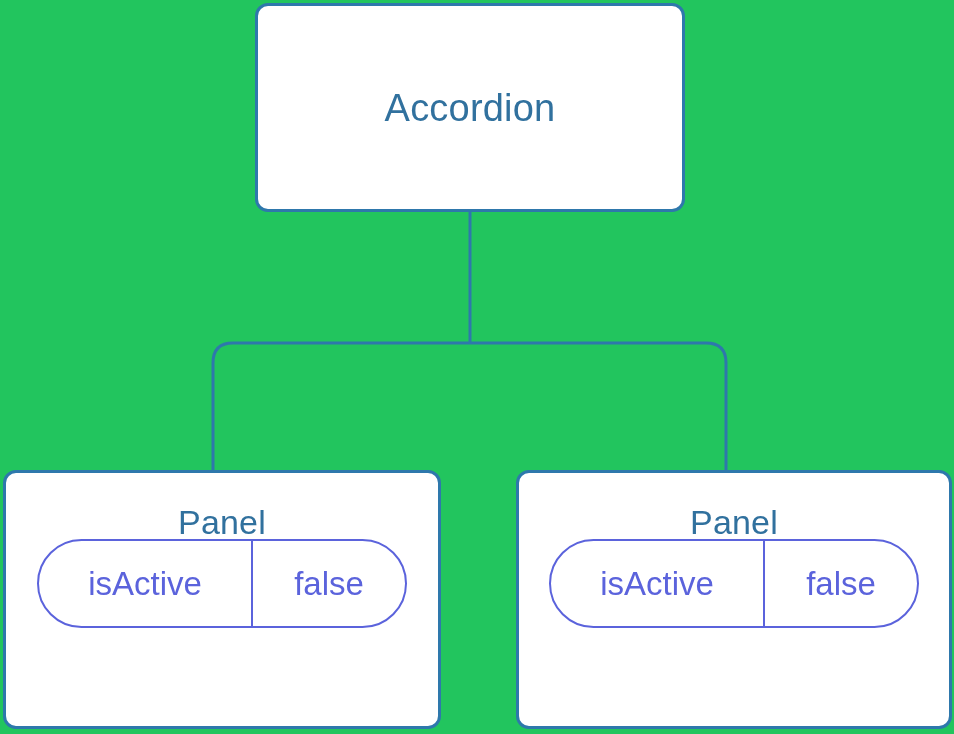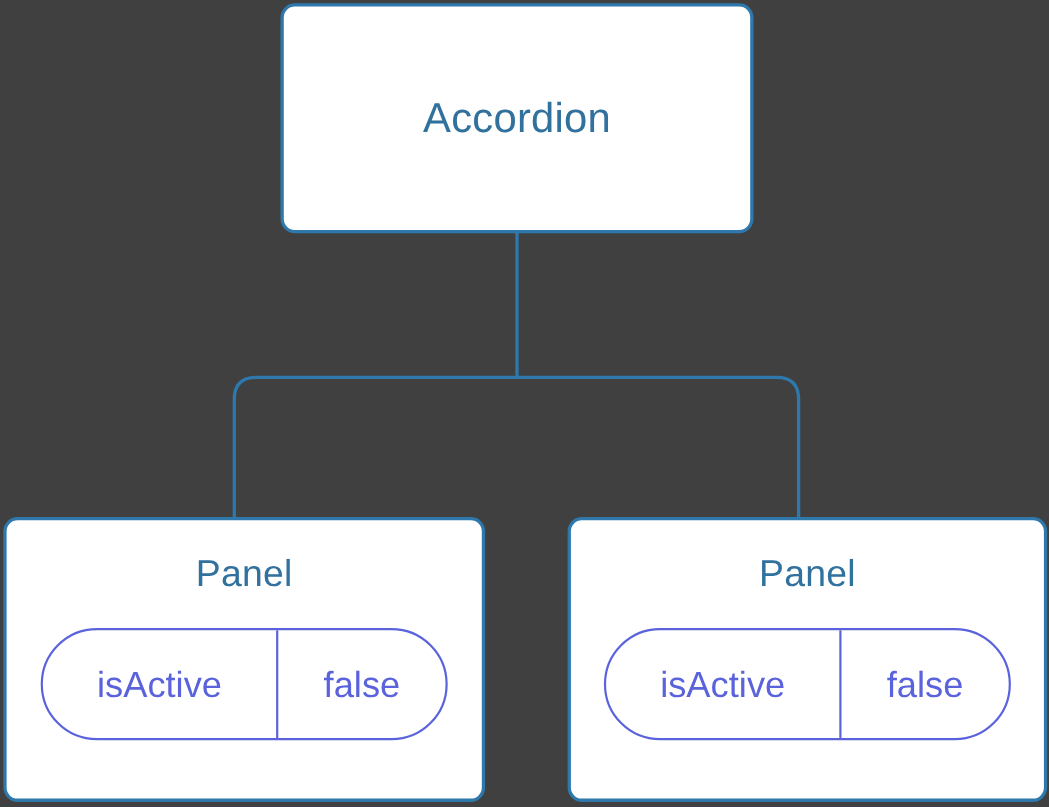--- a/index.html
+++ b/index.html
@@ -9,21 +9,21 @@
   body {
     width: 954px;
     height: 734px;
     overflow: hidden;
     font-family: "Liberation Sans", sans-serif;
   }
   #stage {
     position: relative;
     width: 954px;
     height: 734px;
-    background: #404040;
+    background: #22c55e;
     overflow: hidden;
   }
 
   
   #connectors {
     position: absolute;
     left: 0;
     top: 0;
     width: 954px;
     height: 734px;
@@ -72,22 +72,21 @@
   }
   .node-child .node-title {
     font-size: 34px;
     line-height: 1;
     margin-top: 32px;
   }
 
   
   .pill {
     box-sizing: border-box;
-    margin-top: 32px;
-    height: 102px;
+    height: 89px;
     border: 2px solid #5b63dc;
     border-radius: 51px;
     display: flex;
     align-items: stretch;
     background: #ffffff;
   }
   .pill-key,
   .pill-val {
     display: flex;
     align-items: center;

